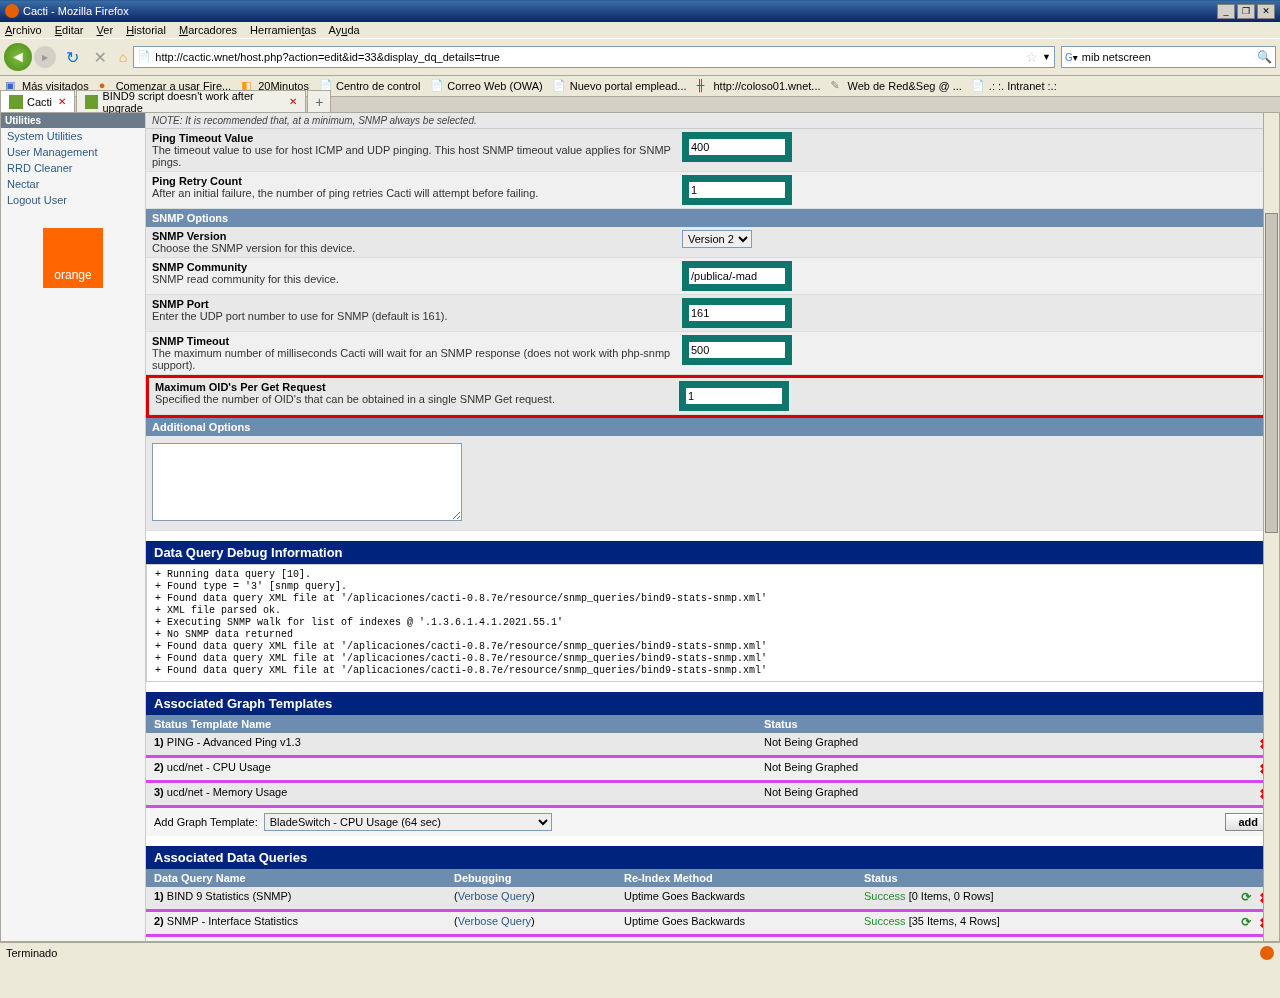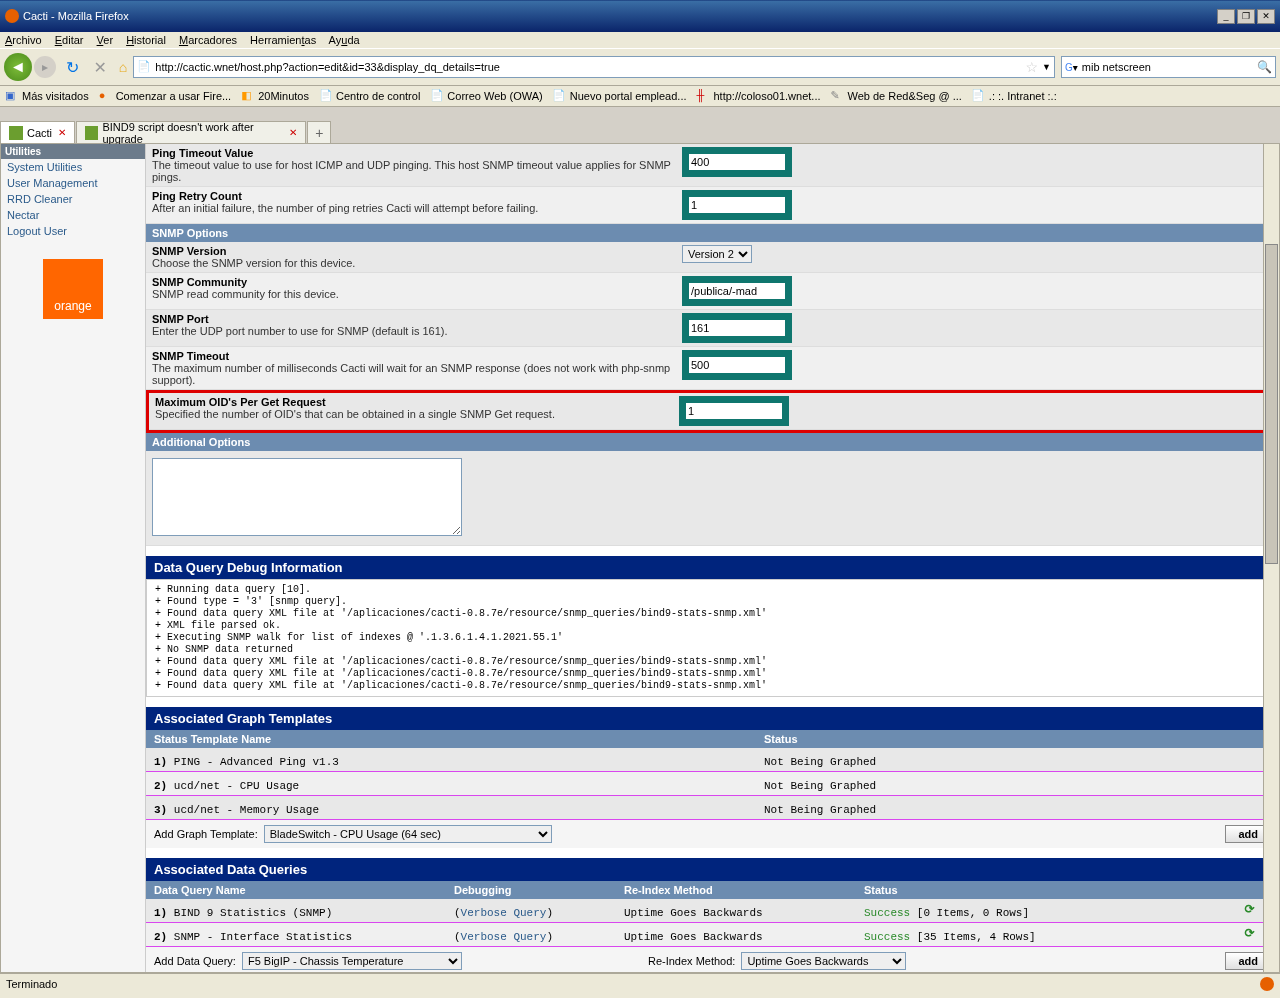--- a/index.html
+++ b/index.html
@@ -1,17 +1,17 @@
 <!DOCTYPE html>
 <html><head>
 <meta charset="utf-8">
 <style>
 * { box-sizing: border-box; margin: 0; padding: 0; }
 body { font-family: Tahoma, Arial, sans-serif; font-size: 11px; background: #ece9d8; color: #000; overflow: hidden; width: 1280px; height: 998px; }
-.titlebar { background: linear-gradient(to bottom, #0a246a 0%, #3a6ea5 3%, #0a246a 100%); color: #fff; padding: 3px 5px; font-size: 11px; display: flex; align-items: center; height: 32px; }
+.titlebar { background: linear-gradient(to bottom, #0a246a 0%, #3a6ea5 3%, #0a246a 100%); color: #fff; padding: 3px 5px; font-size: 11px; display: flex; align-items: center; height: 22px; }
 .titlebar .ff-icon { width: 14px; height: 14px; margin-right: 4px; background: #e66000; border-radius: 50%; display: inline-block; }
 .titlebar-btns { margin-left: auto; display: flex; }
 .titlebar-btns span { width: 18px; height: 15px; background: #d4d0c8; border: 1px solid #808080; margin-left: 2px; display: flex; align-items: center; justify-content: center; font-size: 9px; color: #000; }
 .menubar { background: #ece9d8; padding: 2px 5px; font-size: 11px; }
 .menubar span { margin-right: 10px; cursor: default; }
 .menubar span u { text-decoration: underline; }
 .navbar { background: #ece9d8; padding: 4px; display: flex; align-items: center; border-top: 1px solid #fff; border-bottom: 1px solid #aca899; height: 38px; }
 .nav-btn { width: 28px; height: 28px; border-radius: 50%; display: flex; align-items: center; justify-content: center; margin-right: 2px; }
 .nav-back { background: radial-gradient(circle, #7ebd3a, #4a8a1a); color: #fff; font-size: 16px; }
 .nav-fwd { background: #d4d0c8; color: #999; font-size: 12px; width: 22px; height: 22px; }
@@ -23,21 +23,21 @@
 .urlbar input { border: none; outline: none; flex: 1; font-size: 11px; }
 .urlbar .star { color: #ccc; font-size: 14px; margin: 0 4px; }
 .urlbar .dd { color: #000; font-size: 9px; }
 .searchbar { width: 215px; background: #fff; border: 1px solid #7f9db9; height: 22px; display: flex; align-items: center; padding: 0 3px; }
 .searchbar .g-icon { font-size: 10px; margin-right: 4px; }
 .searchbar input { border: none; outline: none; flex: 1; font-size: 11px; }
 .searchbar .mag { color: #808080; font-size: 12px; }
 .bookmarkbar { background: #ece9d8; padding: 3px 5px; display: flex; align-items: center; border-bottom: 1px solid #aca899; font-size: 11px; }
 .bookmarkbar .bm { margin-right: 10px; display: flex; align-items: center; cursor: default; }
 .bookmarkbar .bm .bm-icon { width: 14px; height: 14px; margin-right: 3px; display: inline-block; }
-.tabbar { background: #d4d0c8; display: flex; height: 36px; align-items: flex-end; padding-top: 2px; }
+.tabbar { background: #d4d0c8; display: flex; height: 15px; align-items: flex-end; padding-top: 2px; }
 .tab { background: #f0f0e8; border: 1px solid #aca899; border-bottom: none; padding: 3px 8px; margin-right: 1px; display: flex; align-items: center; font-size: 11px; max-width: 230px; height: 22px; }
 .tab.active { background: #fff; }
 .tab .cacti-icon { width: 14px; height: 14px; background: #6b9e2f; margin-right: 4px; display: inline-block; }
 .tab .close { color: #c00; margin-left: 6px; font-size: 10px; }
 .tab .newtab { color: #666; font-size: 14px; }
 .page-wrap { display: flex; height: 830px; background: #fff; border: 1px solid #aca899; }
 .leftnav { width: 145px; background: #f5f5f5; border-right: 1px solid #ccc; }
 .leftnav-hdr { background: #6c7b8b; color: #fff; padding: 2px 4px; font-size: 10px; font-weight: bold; }
 .leftnav a { display: block; padding: 2px 6px; color: #2a5a8a; text-decoration: none; font-size: 11px; }
 .leftnav .logo { margin: 20px auto; width: 60px; height: 60px; background: #ff6600; color: #fff; display: flex; align-items: flex-end; justify-content: center; font-size: 12px; padding-bottom: 6px; }
@@ -53,21 +53,21 @@
 .form-row .inp { }
 .form-row input[type=text] { border: 7px solid #0f766e; padding: 2px; font-size: 11px; width: 110px; }
 .form-row select { border: 1px solid #7f9db9; font-size: 11px; padding: 1px; }
 .form-row textarea { border: 1px solid #7f9db9; font-size: 11px; width: 310px; height: 78px; }
 .sec-hdr { background: #6c8cb0; color: #fff; font-weight: bold; padding: 3px 6px; font-size: 11px; }
 .red-box { border: 3px solid #d00; padding: 0; }
 .section-title { background: #00247d; color: #fff; font-weight: bold; padding: 4px 8px; font-size: 13px; font-family: Verdana, sans-serif; }
 .debug-box { background: #fff; border: 1px solid #ccc; }
 .debug-txt { font-family: "Courier New", monospace; font-size: 10px; padding: 4px 8px; white-space: pre; color: #000; line-height: 1.2; }
 .tbl-hdr { background: #6c8cb0; color: #fff; display: flex; padding: 3px 8px; font-weight: bold; font-size: 11px; }
-.tbl-row { display: flex; padding: 3px 8px; font-size: 11px; border-bottom: 1px solid #d946ef; align-items: flex-end; font-family: Liberation Mono, monospace; }
+.tbl-row { display: flex; padding: 3px 8px; font-size: 11px; border-bottom: 3px solid #d946ef; align-items: flex-start; }
 .tbl-row.alt { background: #f0f0f0; }
 .tbl-row.even { background: #e8e8e8; }
 .col1 { flex: 0 0 300px; }
 .col2 { flex: 0 0 170px; }
 .col3 { flex: 0 0 240px; }
 .col4 { flex: 1; }
 .col-act { margin-left: auto; display: flex; gap: 4px; }
 .col-status { flex: 0 0 450px; }
 .x-icon { color: #d00; font-weight: bold; font-size: 14px; cursor: pointer; }
 .o-icon { color: #2a8a2a; font-weight: bold; font-size: 12px; cursor: pointer; margin-right: 4px; }
@@ -188,20 +188,21 @@
     <a>System Utilities</a>
     <a>User Management</a>
     <a>RRD Cleaner</a>
     <a>Nectar</a>
     <a>Logout User</a>
     <div class="logo">orange</div>
   </div>
 
   <div class="content">
     <div class="content-inner">
+      <div class="note">NOTE: It is recommended that, at a minimum, SNMP always be selected.</div>
 
       <div class="form-row even">
         <div class="lbl"><b>Ping Timeout Value</b><br><span class="desc">The timeout value to use for host ICMP and UDP pinging. This host SNMP timeout value applies for SNMP pings.</span></div>
         <div class="inp"><input type="text" value="400" style=""></div>
       </div>
       <div class="form-row alt">
         <div class="lbl"><b>Ping Retry Count</b><br><span class="desc">After an initial failure, the number of ping retries Cacti will attempt before failing.</span></div>
         <div class="inp"><input type="text" value="1" style=""></div>
       </div>
 

